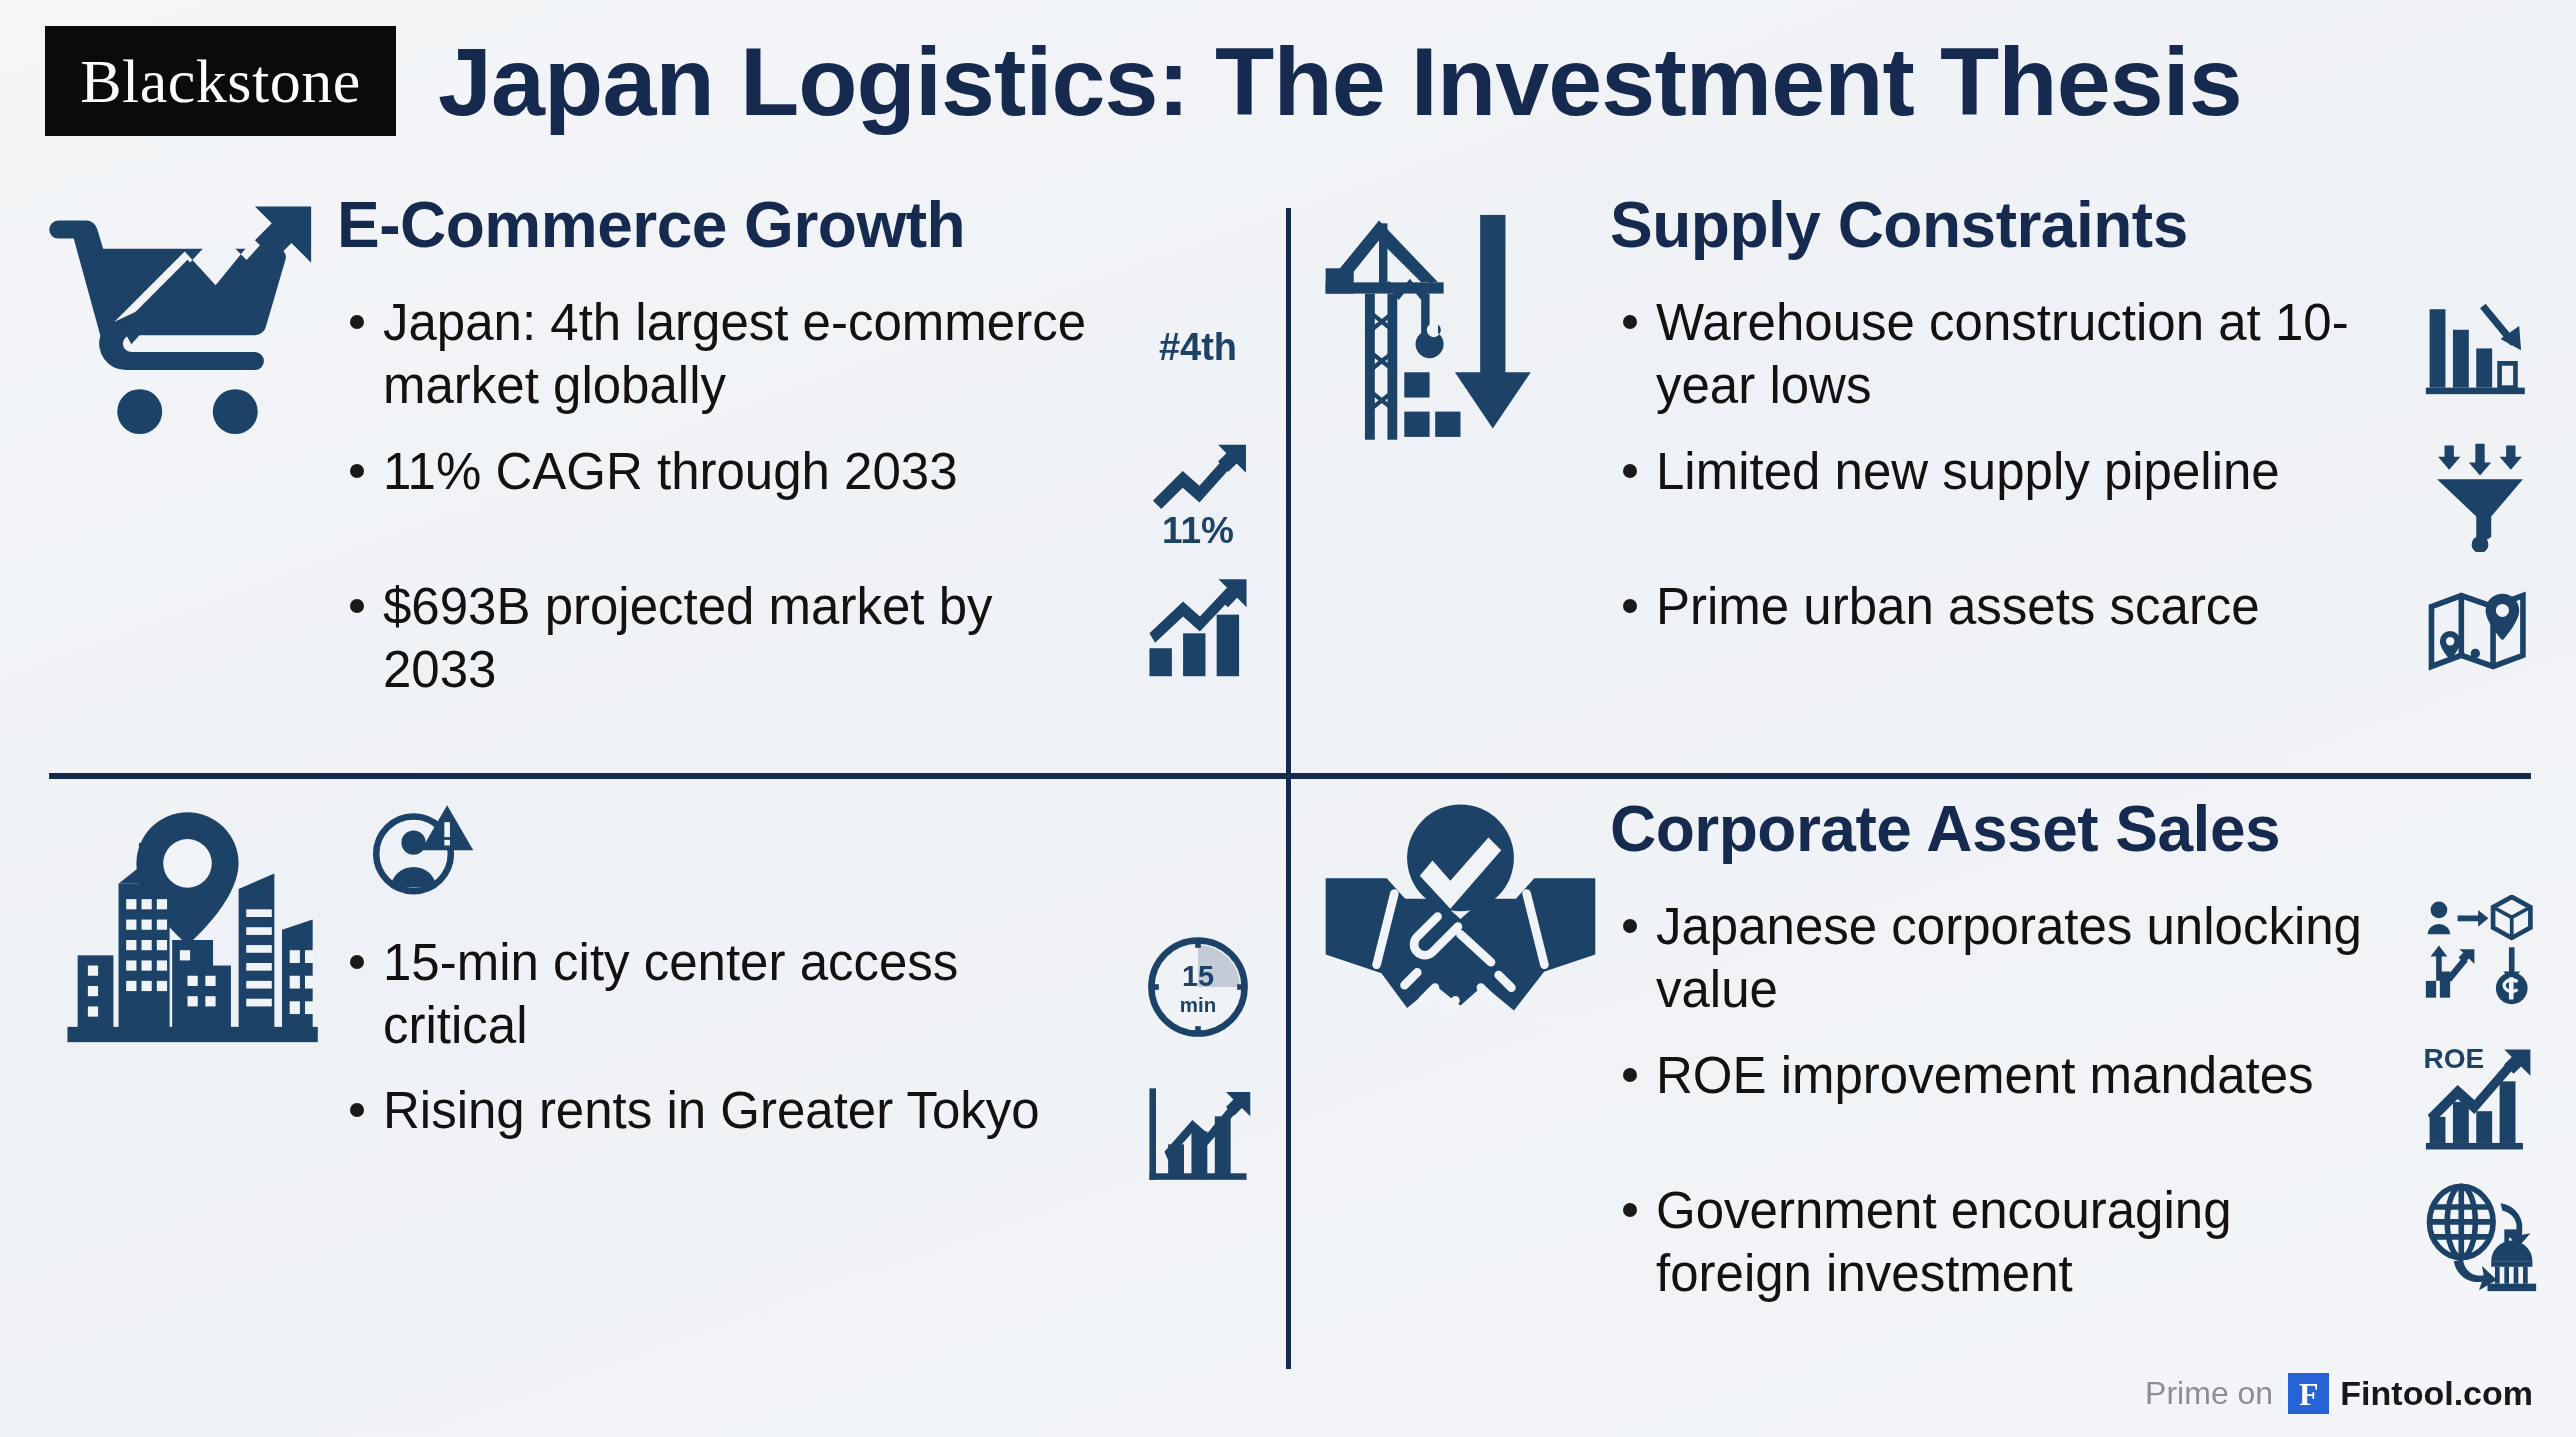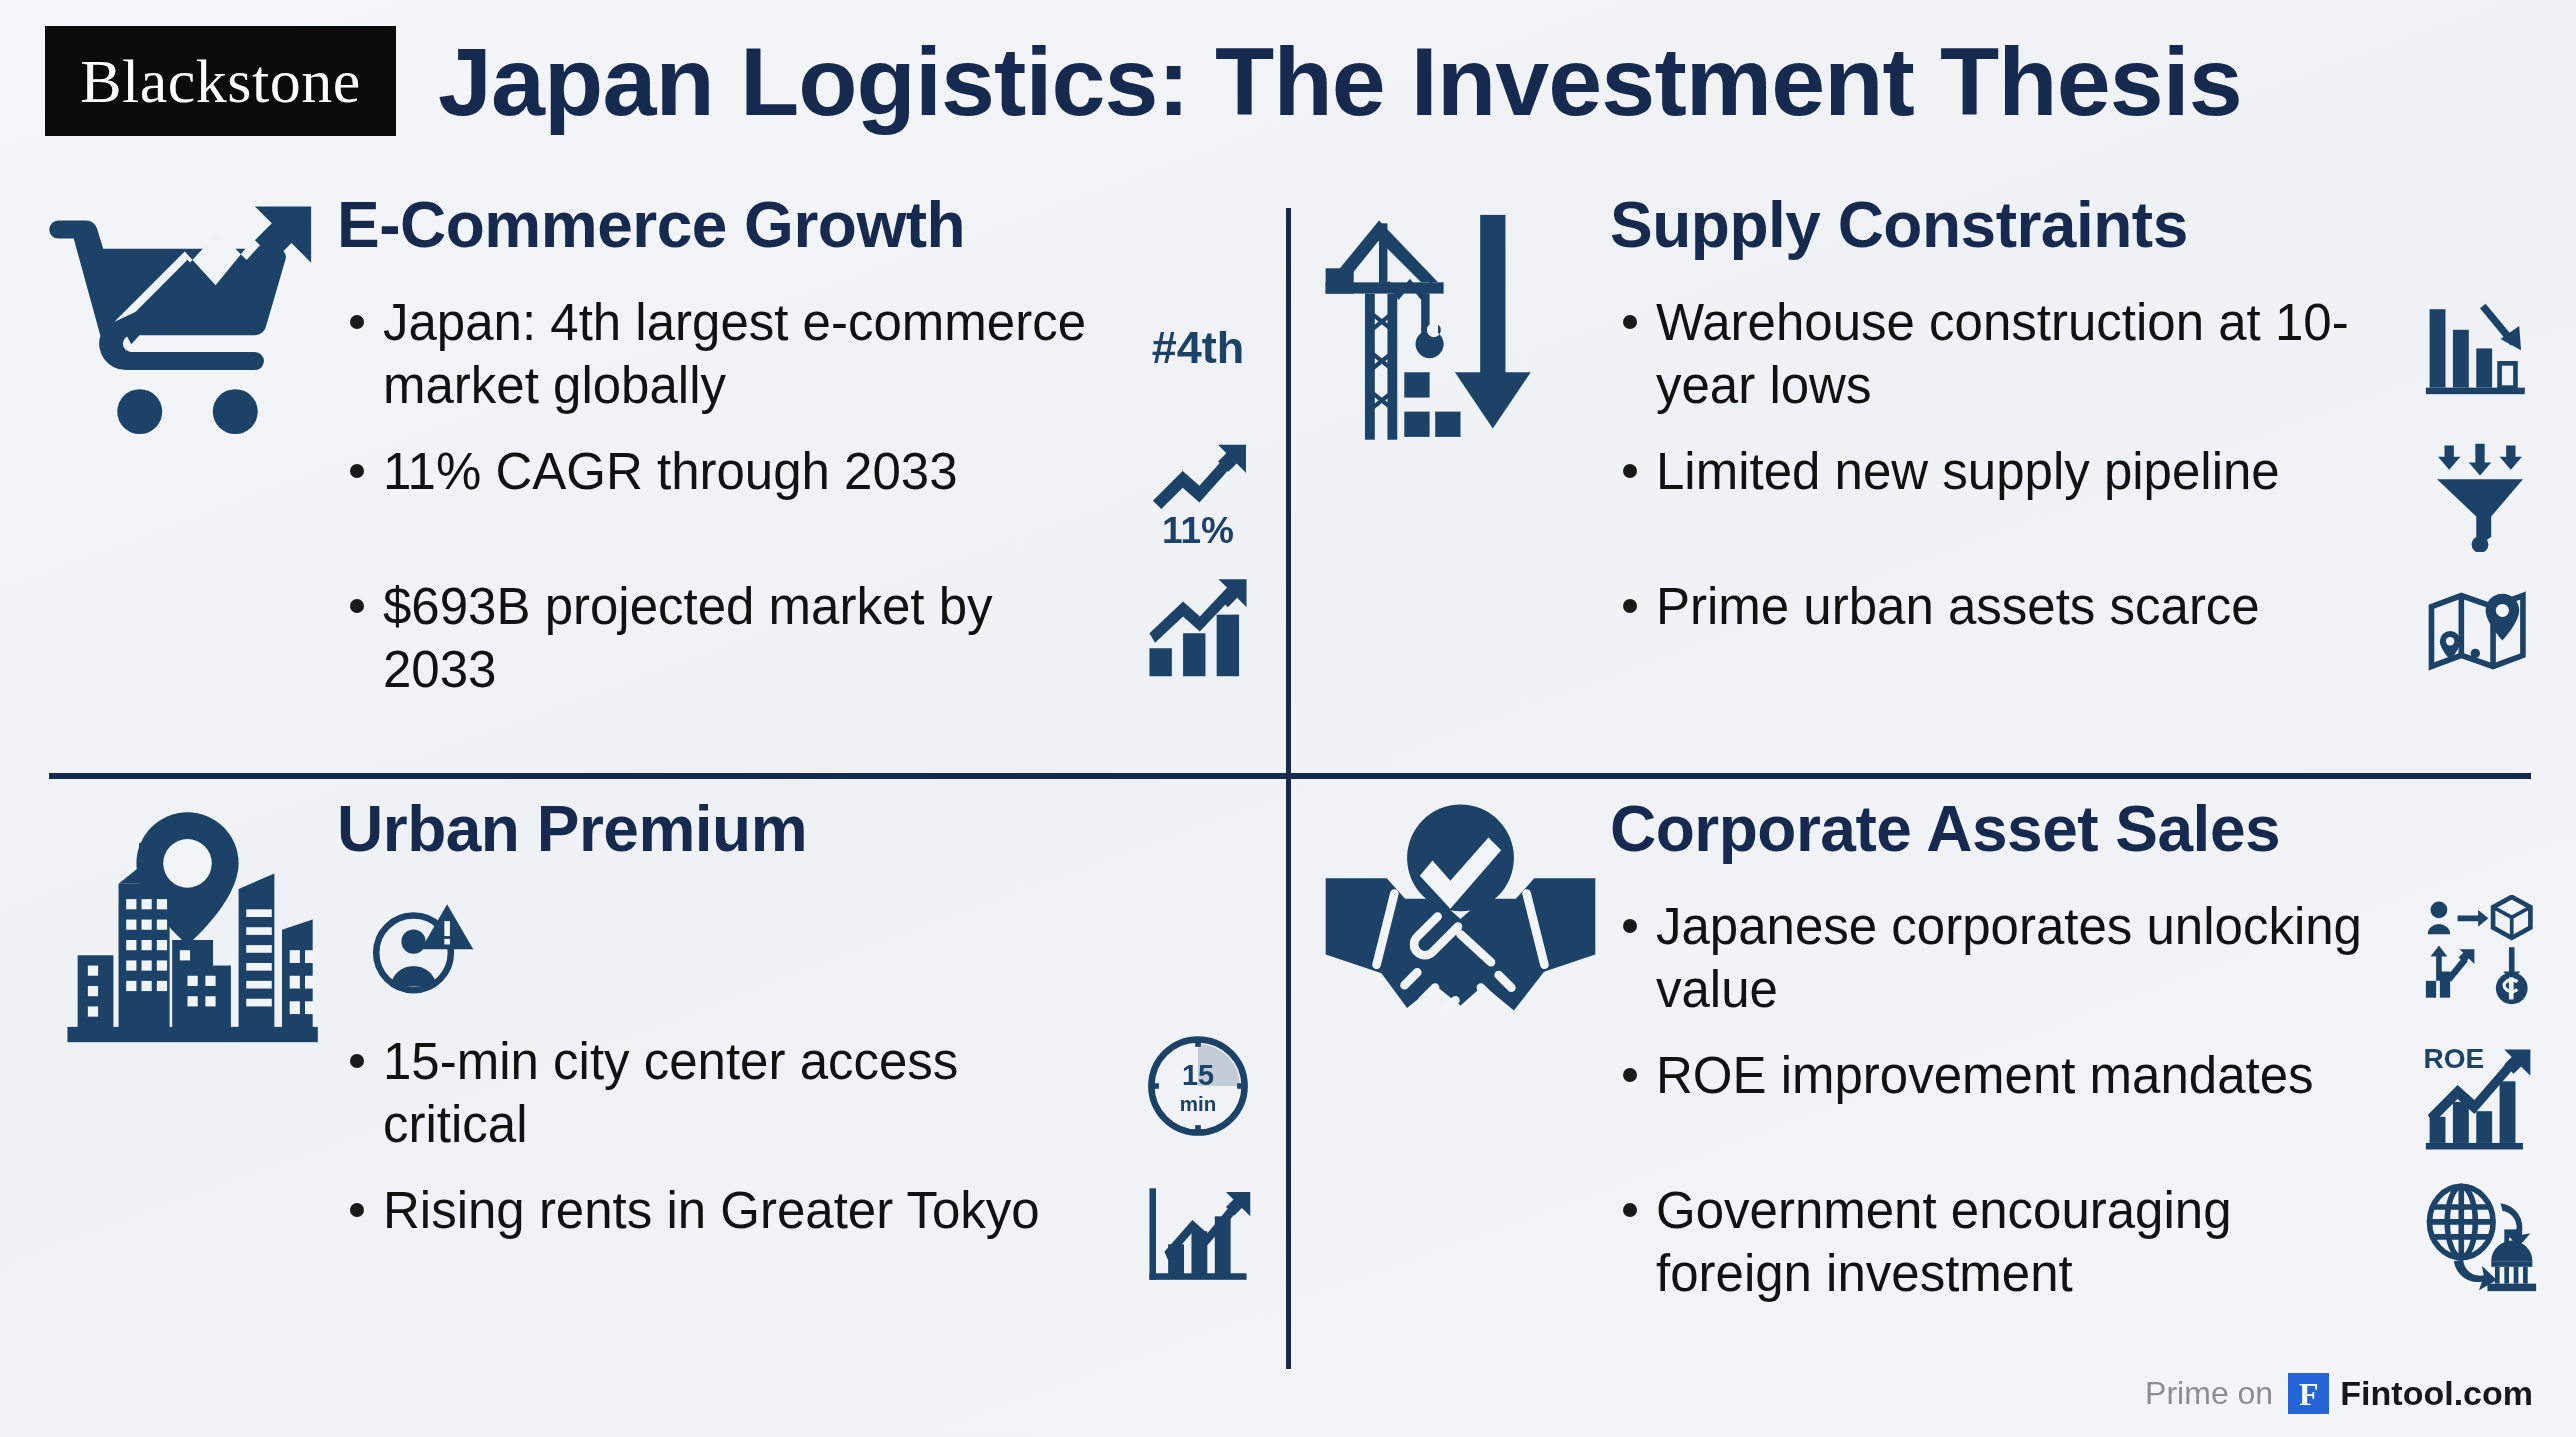--- a/index.html
+++ b/index.html
@@ -141,21 +141,21 @@
     flex: 0 0 auto;
     width: 150px;
     height: 112px;
     display: flex;
     flex-direction: column;
     align-items: center;
     justify-content: center;
     margin-left: 9.4px;
   }
   .badge-label {
-    font-size: 45px;
+    font-size: 38px;
     font-weight: bold;
     color: #1d4268;
     line-height: 1;
   }
   .badge-label-small {
     font-size: 37px;
     font-weight: bold;
     color: #1d4268;
     line-height: 1;
     margin-top: 1.9px;
@@ -426,21 +426,20 @@
           <rect x="95" y="56" width="4" height="5"></rect>
             <rect x="101" y="56" width="4" height="5"></rect>
           <rect x="95" y="66" width="4" height="5"></rect>
             <rect x="101" y="66" width="4" height="5"></rect>
           <rect x="95" y="76" width="4" height="5"></rect>
             <rect x="101" y="76" width="4" height="5"></rect>
         </g>
       </svg>
     </div>
     <div class="quad-body">
-      <h2 class="quad-heading">Urban Premium</h2>
       <ul class="bullet-list">
 
         <li class="bullet-row">
           <div class="bullet-badge">
             <span>
               <svg width="112" height="112" viewBox="0 0 120 120">
                 <circle cx="52" cy="62" r="40" fill="none" stroke="#1d4268" stroke-width="7"></circle>
                 <g fill="#1d4268">
                   <circle cx="52" cy="50" r="13"></circle>
                   <path d="M28 98 a24 22 0 0 1 48 0 z"></path>

